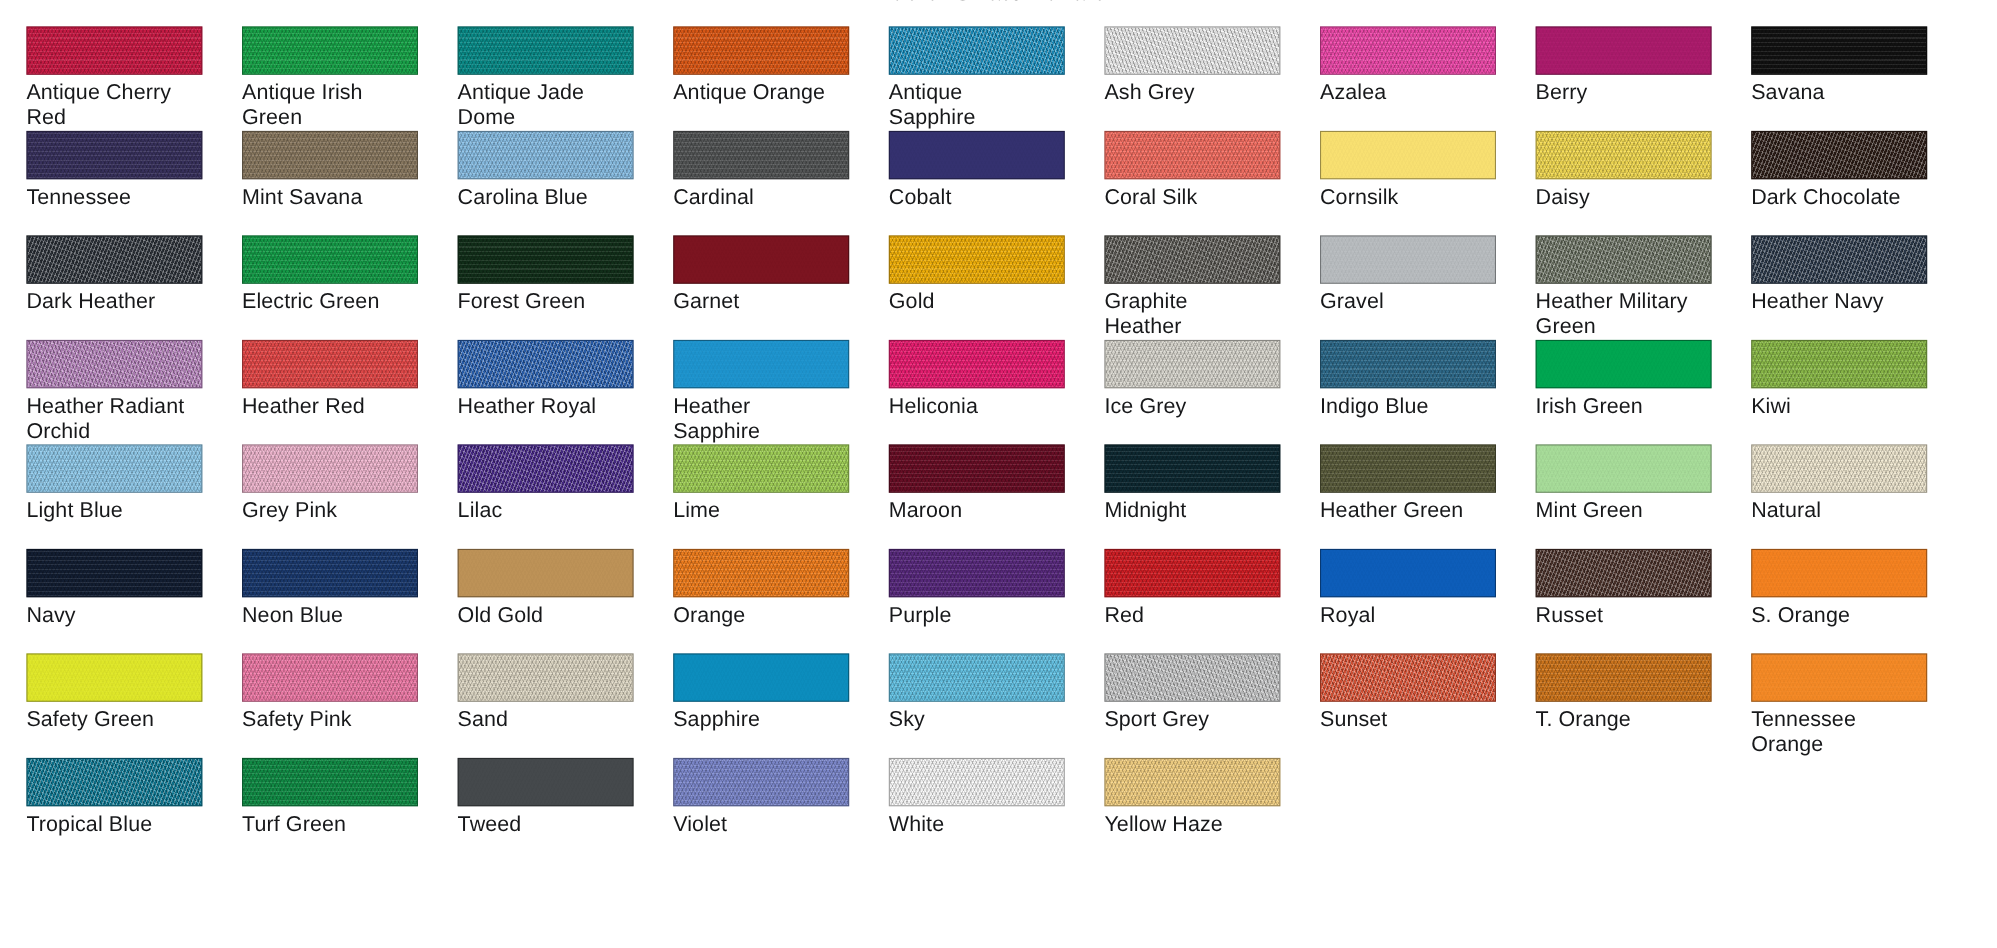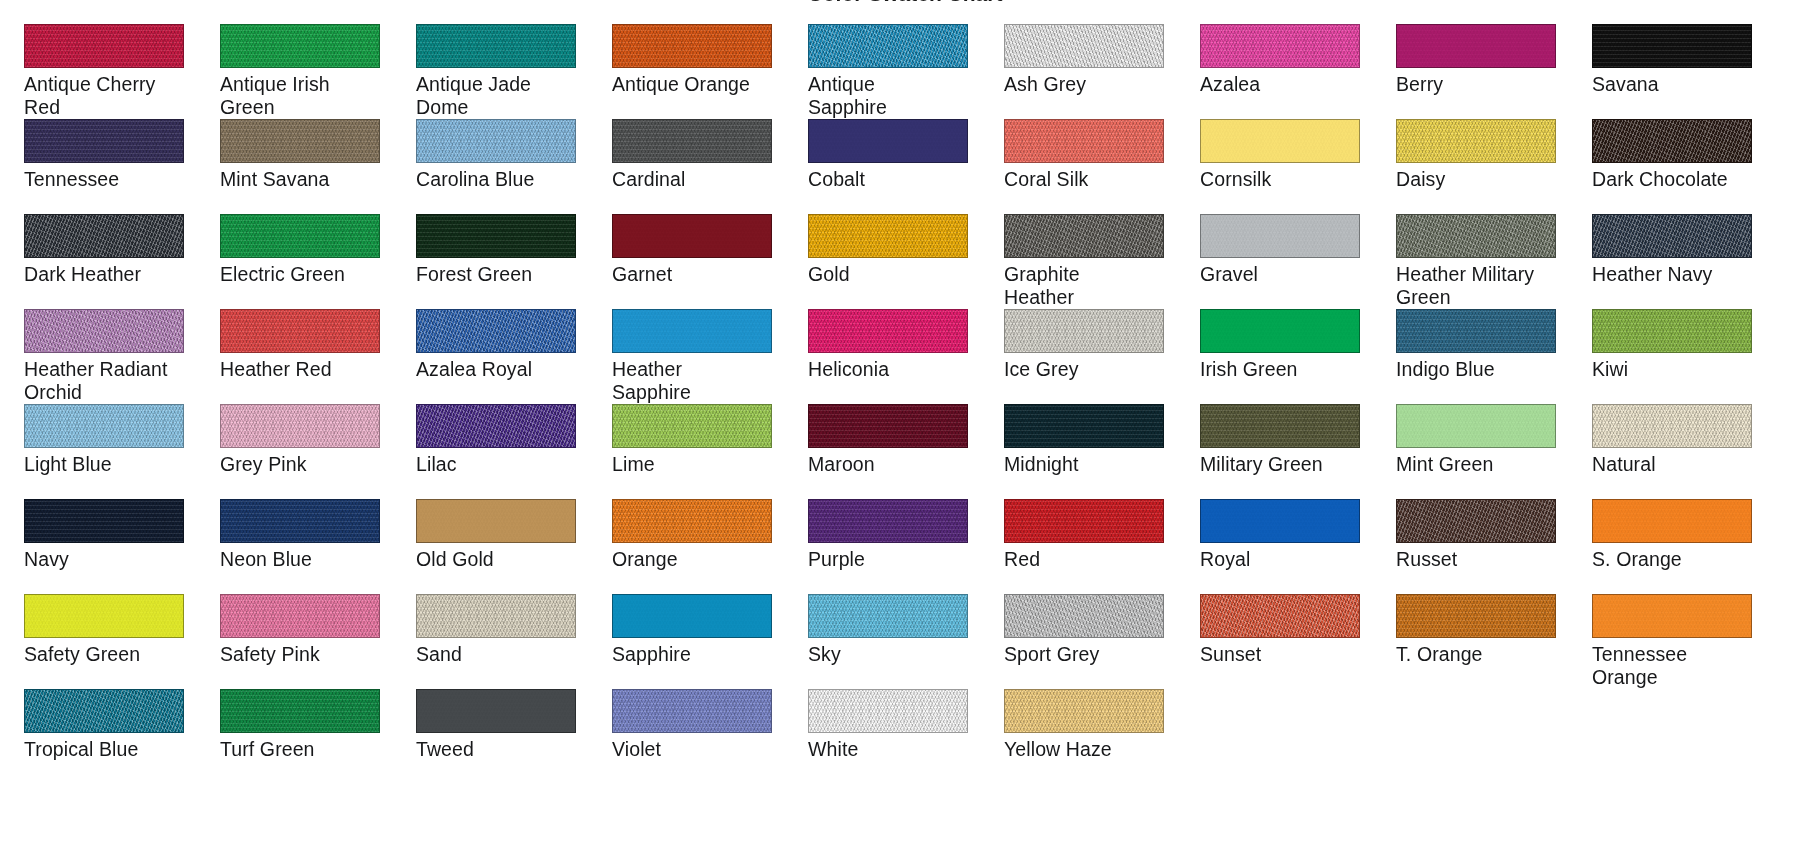--- a/index.html
+++ b/index.html
@@ -240,44 +240,44 @@
         <div class="swatch tex-heather" style="background-color: rgb(185, 132, 192);"></div>
         <div class="label">Heather Radiant
 Orchid</div>
       </div>
       <div class="cell">
         <div class="swatch tex-knit" style="background-color: rgb(233, 75, 75);"></div>
         <div class="label">Heather Red</div>
       </div>
       <div class="cell">
         <div class="swatch tex-heather" style="background-color: rgb(42, 99, 181);"></div>
-        <div class="label">Azalea Royal</div>
+        <div class="label">Heather Royal</div>
       </div>
       <div class="cell">
         <div class="swatch tex-smooth" style="background-color: rgb(30, 149, 207);"></div>
         <div class="label">Heather
 Sapphire</div>
       </div>
       <div class="cell">
         <div class="swatch tex-knit" style="background-color: rgb(239, 31, 116);"></div>
         <div class="label">Heliconia</div>
       </div>
       <div class="cell">
         <div class="swatch tex-knit" style="background-color: rgb(220, 218, 210);"></div>
         <div class="label">Ice Grey</div>
       </div>
       <div class="cell">
+        <div class="swatch tex-knit" style="background-color: rgb(47, 109, 142);"></div>
+        <div class="label">Indigo Blue</div>
+      </div>
+      <div class="cell">
         <div class="swatch tex-flat" style="background-color: rgb(1, 166, 81);"></div>
         <div class="label">Irish Green</div>
       </div>
       <div class="cell">
-        <div class="swatch tex-knit" style="background-color: rgb(47, 109, 142);"></div>
-        <div class="label">Indigo Blue</div>
-      </div>
-      <div class="cell">
         <div class="swatch tex-knit" style="background-color: rgb(142, 190, 75);"></div>
         <div class="label">Kiwi</div>
       </div>
       <div class="cell">
         <div class="swatch tex-knit" style="background-color: rgb(147, 205, 238);"></div>
         <div class="label">Light Blue</div>
       </div>
       <div class="cell">
         <div class="swatch tex-knit" style="background-color: rgb(243, 185, 210);"></div>
         <div class="label">Grey Pink</div>
@@ -293,21 +293,21 @@
       <div class="cell">
         <div class="swatch tex-knit" style="background-color: rgb(107, 14, 38);"></div>
         <div class="label">Maroon</div>
       </div>
       <div class="cell">
         <div class="swatch tex-knit" style="background-color: rgb(14, 42, 51);"></div>
         <div class="label">Midnight</div>
       </div>
       <div class="cell">
         <div class="swatch tex-knit" style="background-color: rgb(93, 95, 62);"></div>
-        <div class="label">Military Green</div>
+        <div class="label">Heather Green</div>
       </div>
       <div class="cell">
         <div class="swatch tex-smooth" style="background-color: rgb(168, 221, 154);"></div>
         <div class="label">Mint Green</div>
       </div>
       <div class="cell">
         <div class="swatch tex-knit" style="background-color: rgb(242, 234, 211);"></div>
         <div class="label">Natural</div>
       </div>
       <div class="cell">

